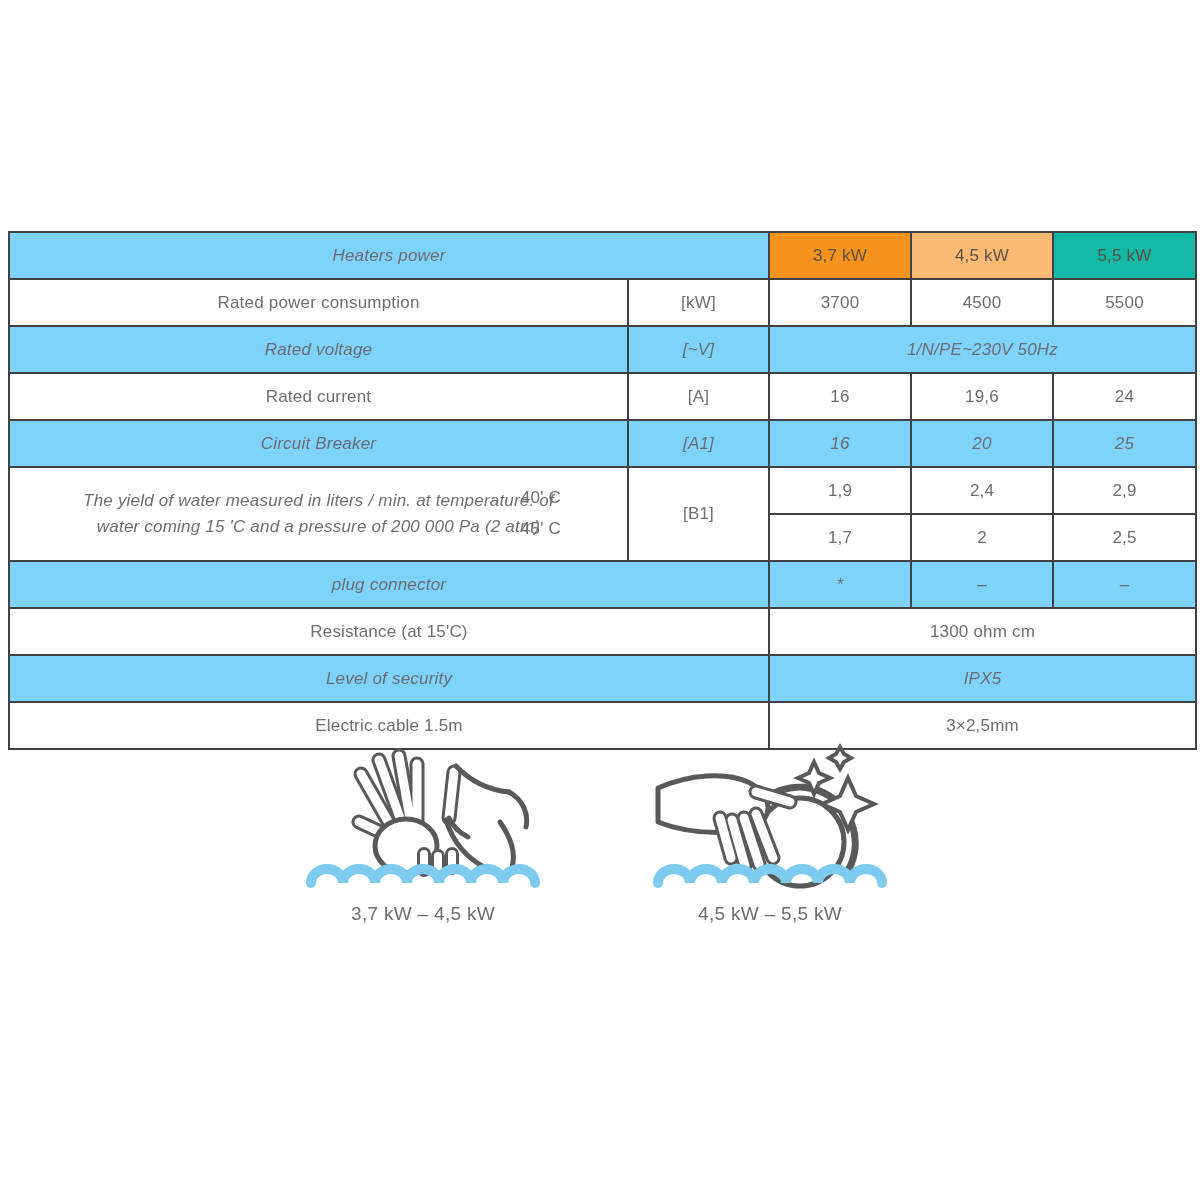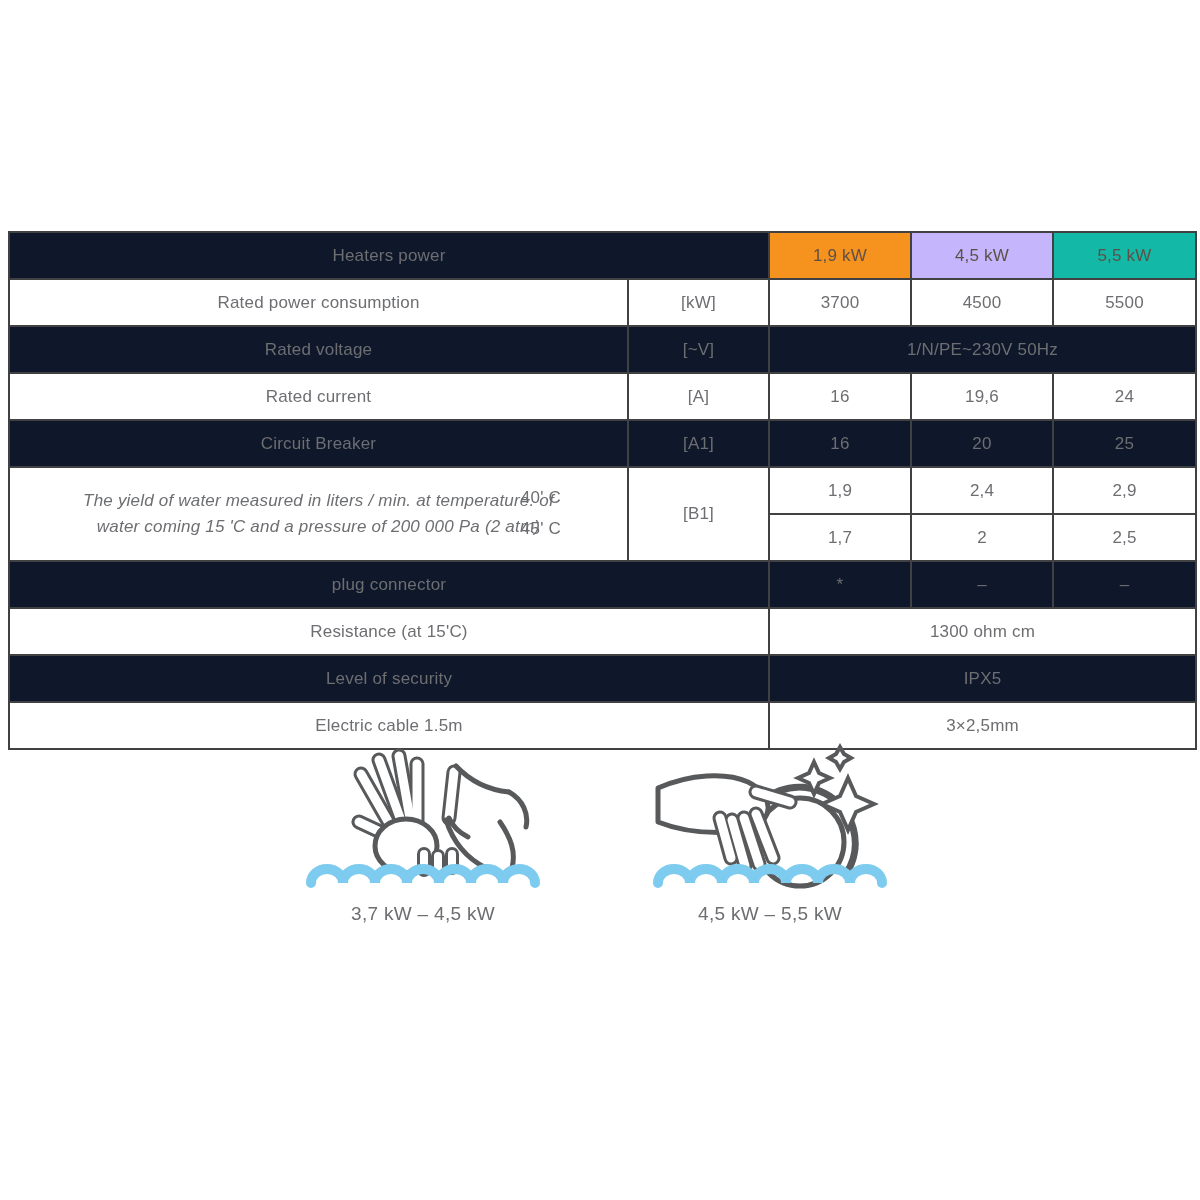--- a/index.html
+++ b/index.html
@@ -11,24 +11,24 @@
   table.spec{
     position:absolute;left:8px;top:231px;width:1187px;
     border-collapse:collapse;table-layout:fixed;
     font-size:17px;color:#6d6e71;
   }
   table.spec td{
     border:2px solid #414042;height:45px;padding:0;
     text-align:center;vertical-align:middle;letter-spacing:.2px;
   }
   td.lbl{text-align:left;padding-left:17px;}
-  .bg-g{background:#0f172a;}
+  .bg-g{background:#7dd3fc;font-style:italic;}
   .bg-w{background:#ffffff;}
   td.h1{background:#f6921e;color:#5d5147;}
-  td.h2{background:#c4b5fd;color:#5d5147;margin-top:44px;}
+  td.h2{background:#fdba74;color:#5d5147;margin-top:44px;}
   td.h3{background:#14b8a6;color:#5d5147;}
   td.yield-cell{position:relative;line-height:1.55;}
   td.yield-cell .yield-text{display:inline-block;max-width:492px;vertical-align:middle;font-style:italic;}
   td.yield-cell .temp{position:absolute;right:66px;height:45px;display:flex;align-items:center;margin-top:8px;}
   td.yield-cell .temp.t40{top:0;}
   td.yield-cell .temp.t45{bottom:8px;}
   td.val-left{text-align:left;padding-left:14px;}
   .illus{position:absolute;width:240px;height:180px;}
   #illus-left{left:303px;top:730px;}
   #illus-right{left:650px;top:730px;}
@@ -46,21 +46,21 @@
   <colgroup>
     <col style="width:619px">
       <col style="width:141px">
     <col style="width:142px">
       <col style="width:142px">
       <col style="width:143px">
   </colgroup>
   <tbody>
     <tr>
       <td colspan="2" class="lbl bg-g">Heaters power</td>
-      <td class="h1">1,9 kW</td>
+      <td class="h1">3,7 kW</td>
       <td class="h2">4,5 kW</td>
       <td class="h3">5,5 kW</td>
     </tr>
     <tr>
       <td class="lbl bg-w">Rated power consumption</td>
       <td class="bg-w">[kW]</td>
       <td class="bg-w">3700</td>
       <td class="bg-w">4500</td>
       <td class="bg-w">5500</td>
     </tr>

